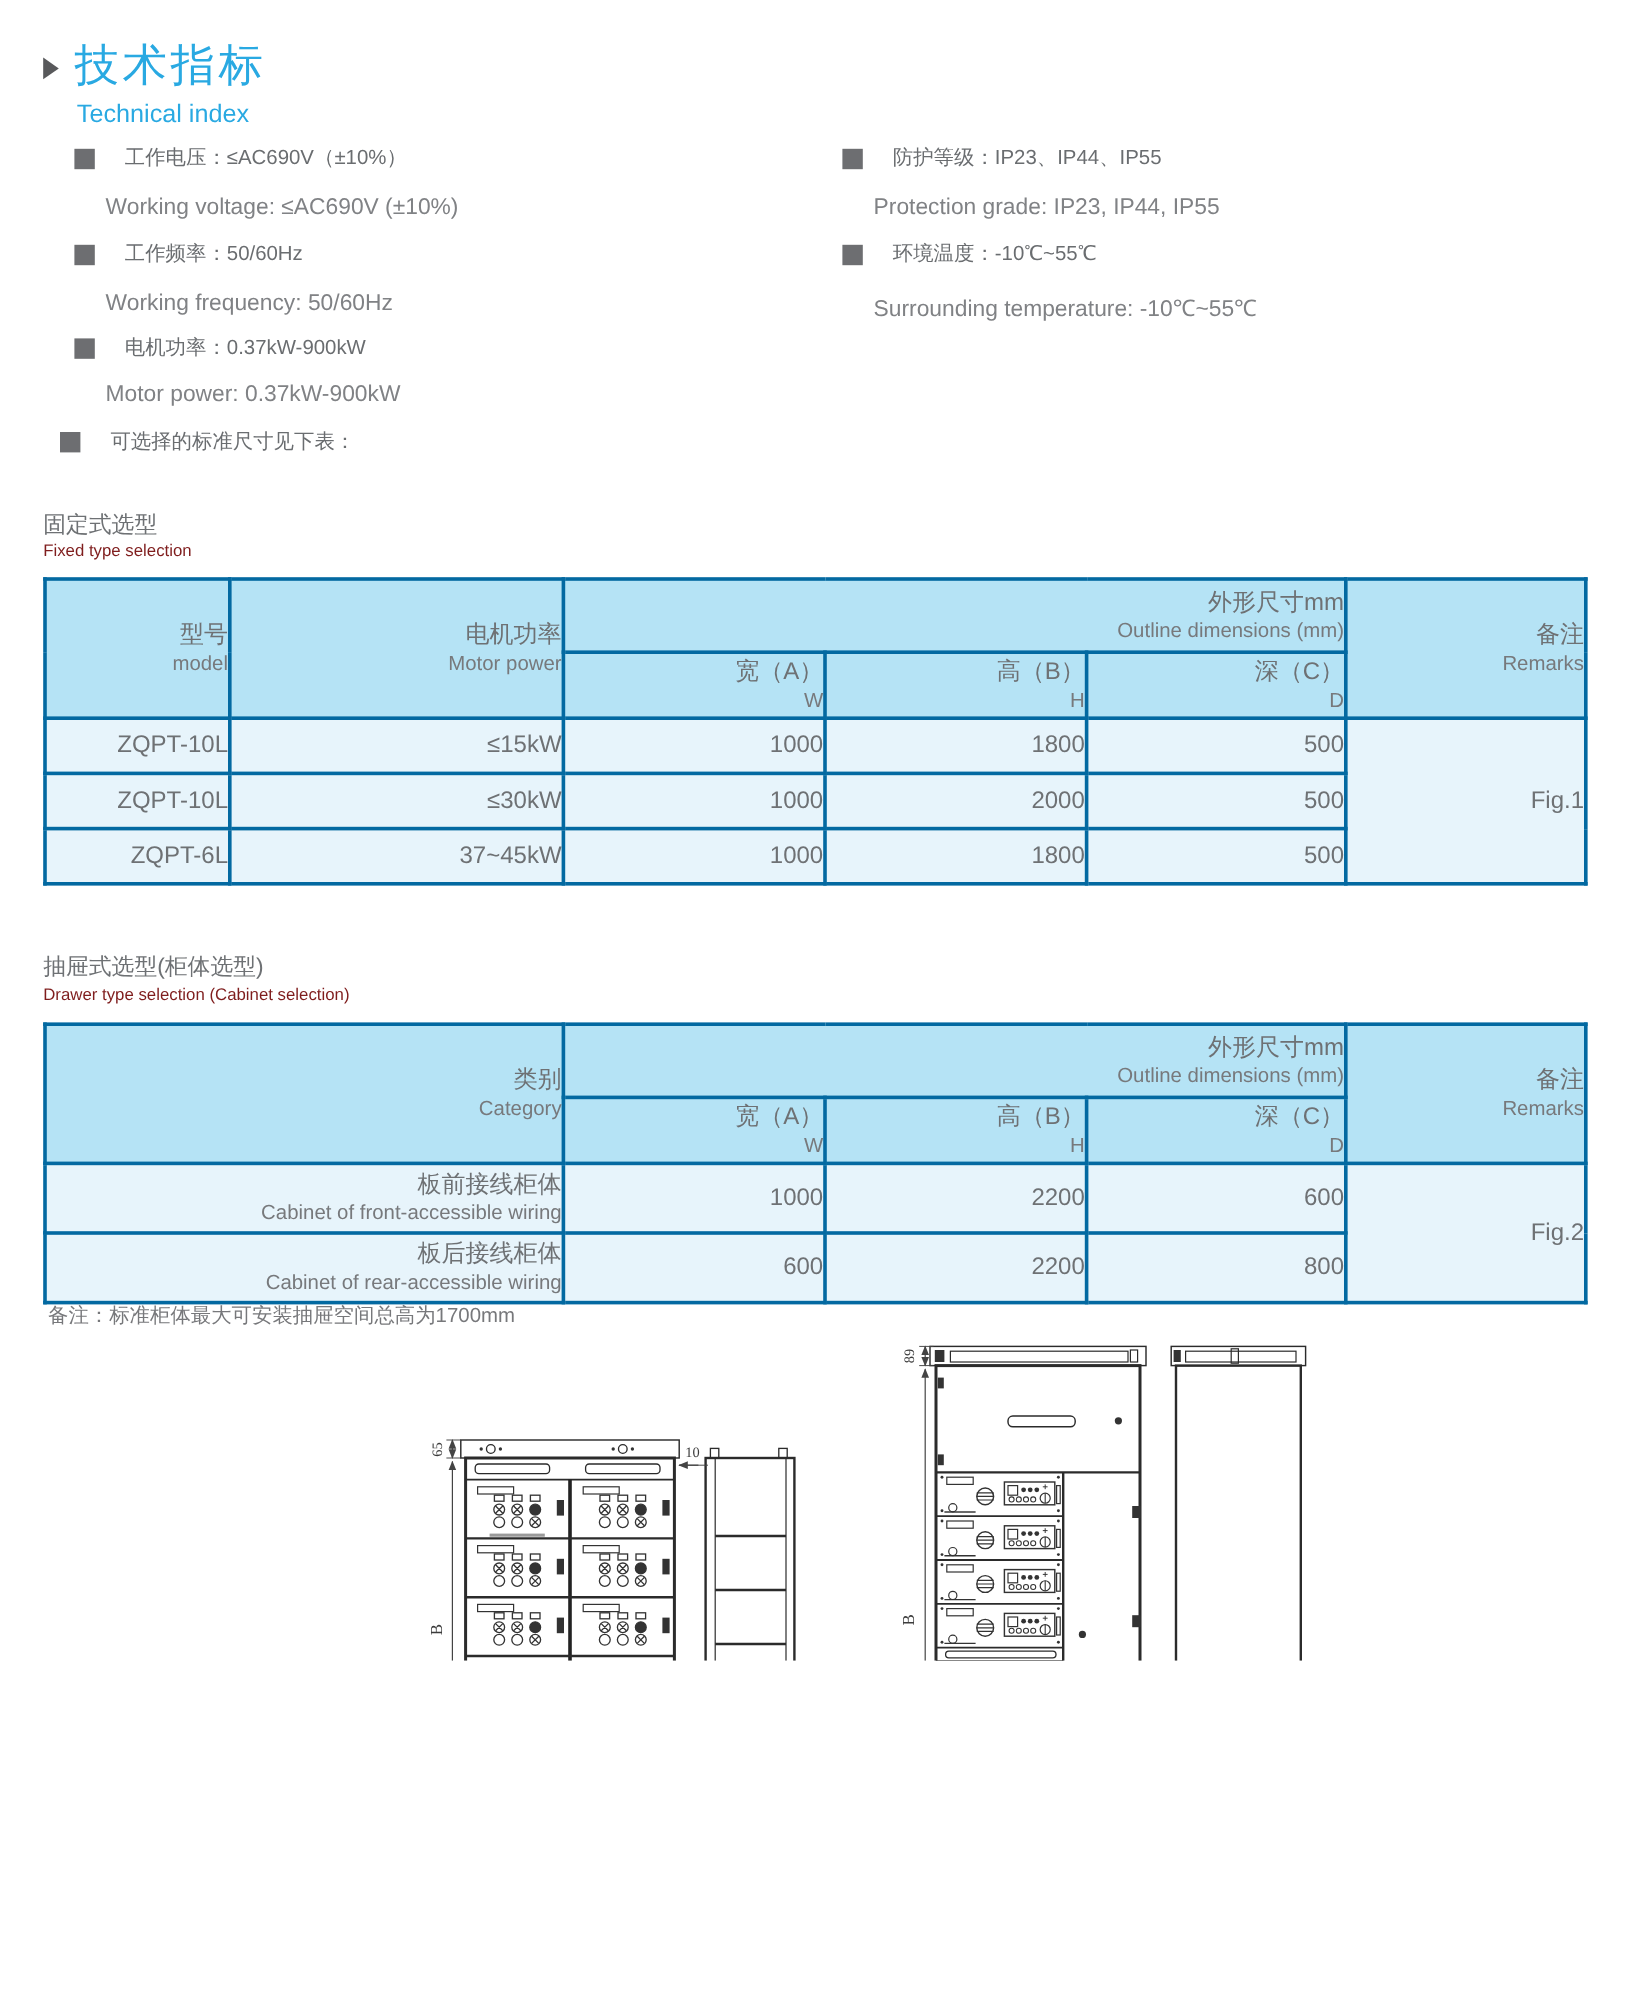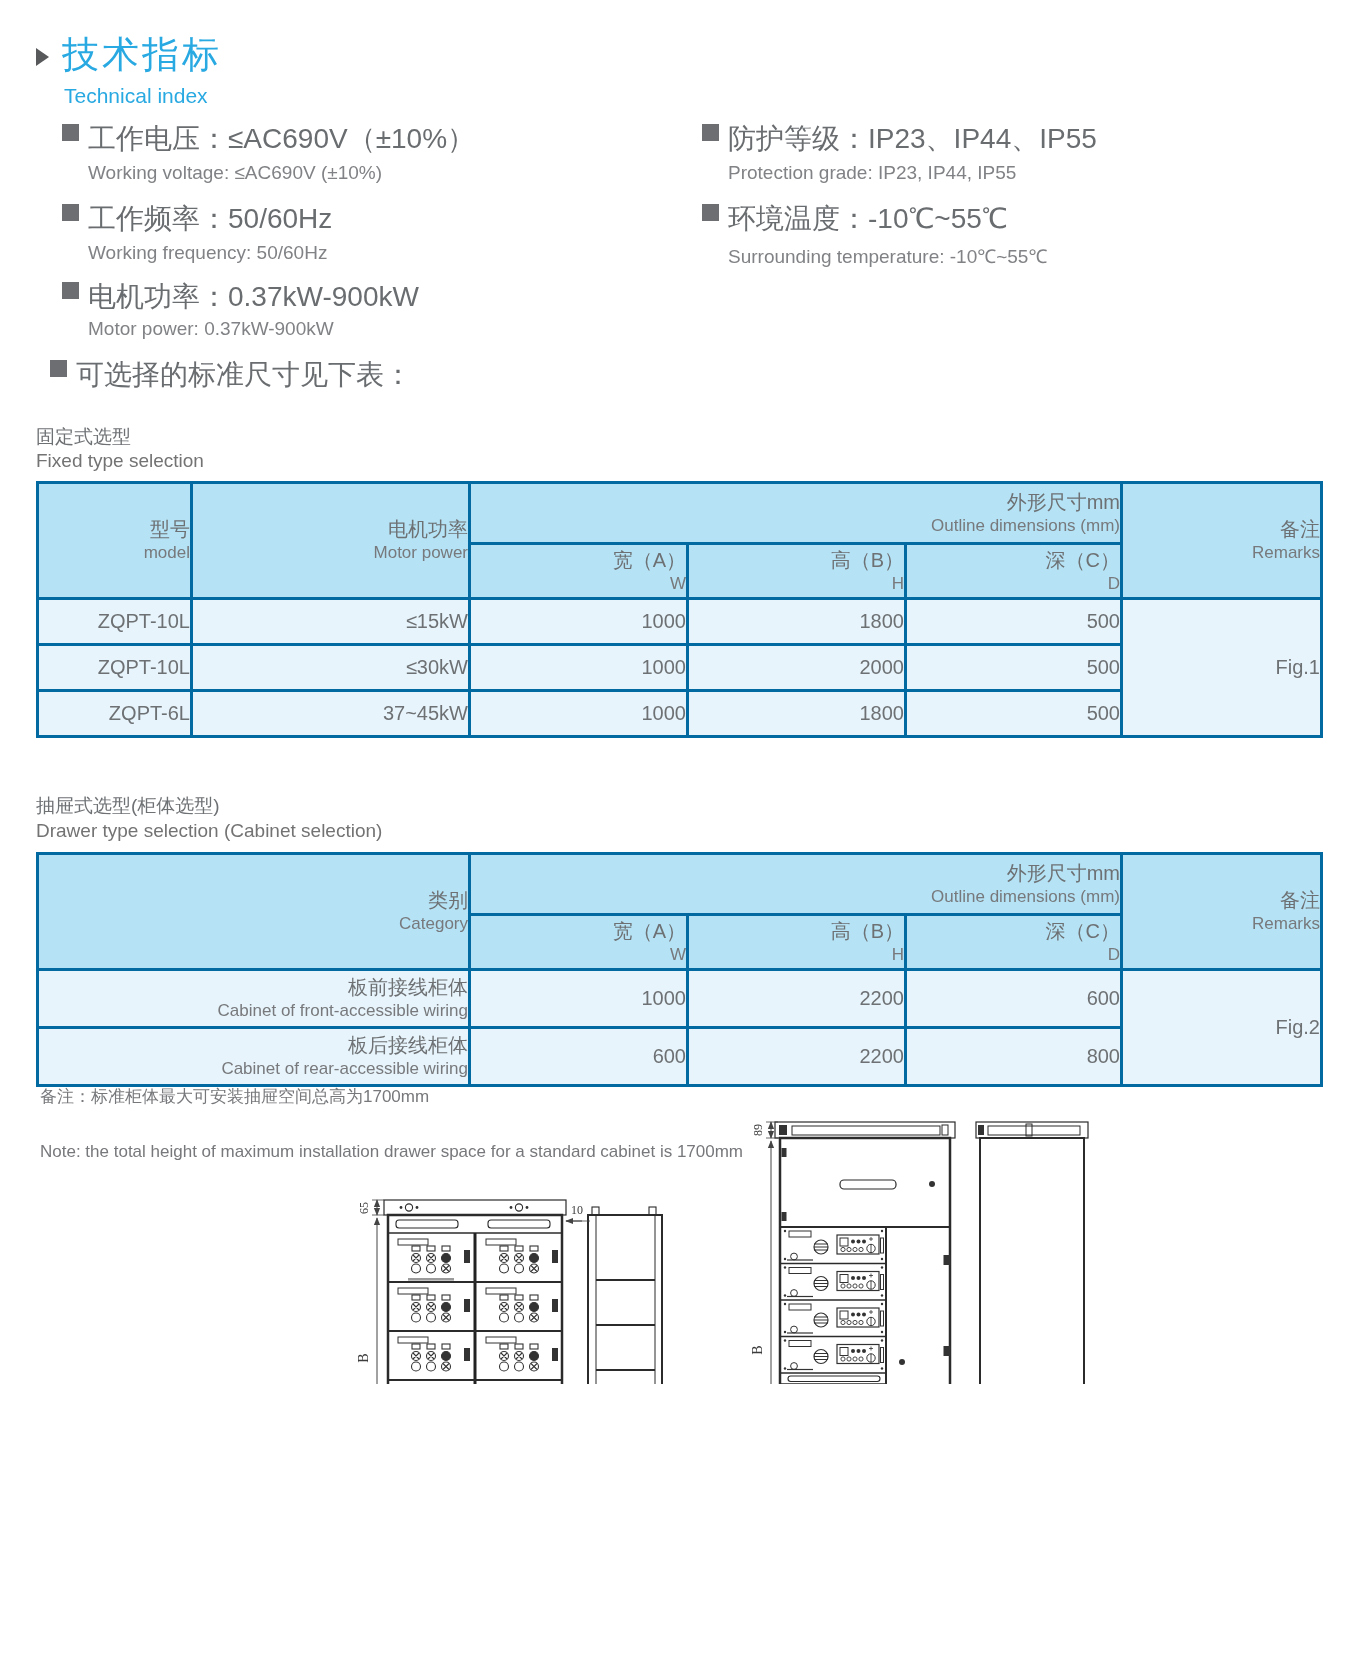--- a/index.html
+++ b/index.html
@@ -7,27 +7,27 @@
         font-family:"Liberation Sans",sans-serif;}
   .abs{position:absolute;}
 
   
   .title-arrow{position:absolute;left:36px;top:48px;width:0;height:0;
     border-left:13px solid #58595b;border-top:9px solid transparent;border-bottom:9px solid transparent;}
   .page-title{position:absolute;left:62px;top:30px;font-size:37px;letter-spacing:3px;color:#29a9e2;}
   .page-subtitle{position:absolute;left:64px;top:84px;font-size:21px;color:#29a9e2;}
 
   
-  .spec-cn{position:absolute;display:flex;align-items:flex-start;gap:9px;font-size:28px;color:#6a6d70;}
+  .spec-cn{position:absolute;display:flex;align-items:flex-start;gap:25px;font-size:17px;color:#6a6d70;}
   .spec-cn .bullet{flex:0 0 auto;width:17px;height:17px;background:#6d6e71;margin-top:4px;}
   .spec-en{position:absolute;font-size:19px;color:#808285;}
 
   
   .sec-cn{position:absolute;font-size:19px;color:#6e7174;}
-  .sec-en{position:absolute;font-size:19px;color:#737373;}
+  .sec-en{position:absolute;font-size:14px;color:#7f1d1d;}
 
   
   .spec-table{position:absolute;border-collapse:collapse;table-layout:fixed;color:#6e7174;}
   .spec-table th,.spec-table td{border:3px solid #0369a1;text-align:right;vertical-align:middle;padding:0;}
   .spec-table th{background:#b5e3f5;font-weight:400;}
   .spec-table td{background:#e7f4fb;}
   .h1 th{height:58px;}
   .h2 th{height:52px;}
   .cnl{font-size:20px;line-height:1.25;}
   .enl{font-size:17px;line-height:1.25;color:#77797c;}
@@ -221,21 +221,20 @@
           <div class="enl">Cabinet of rear-accessible wiring</div>
         </td>
         <td class="num">600</td>
         <td class="num">2200</td>
         <td class="num">800</td>
       </tr>
     </tbody>
   </table>
 
   <div class="note-line" style="left:40px;top:1085px">备注：标准柜体最大可安装抽屉空间总高为1700mm</div>
-  <div class="note-line" style="left:40px;top:1142px">Note: the total height of maximum installation drawer space for a standard cabinet is 1700mm</div>
 
   <svg class="abs" style="left:330px;top:1100px" width="770" height="560" viewBox="0 0 770 560">
     <defs>
       <marker id="arr" viewBox="0 0 10 10" refX="9" refY="5" markerWidth="8" markerHeight="8" orient="auto-start-reverse">
         <path d="M0,1 L10,5 L0,9 z" fill="#444"></path>
       </marker>
 
       <g id="f1u">
         <rect x="8" y="6" width="30" height="6" fill="#fff" stroke="#333" stroke-width="1"></rect>
         <g stroke="#333" stroke-width="1.1" fill="none">

